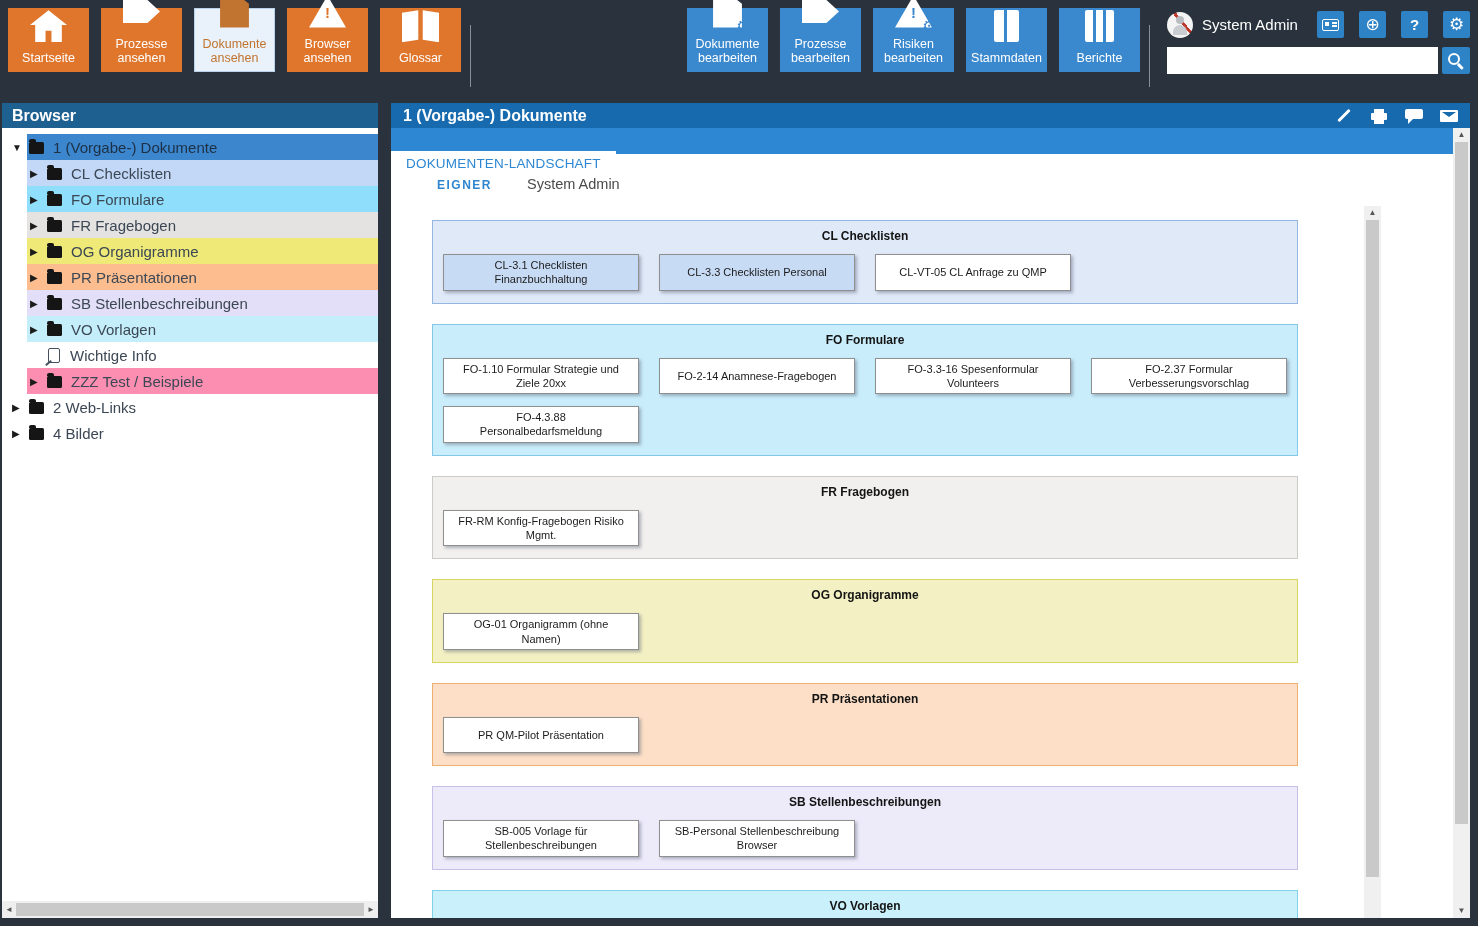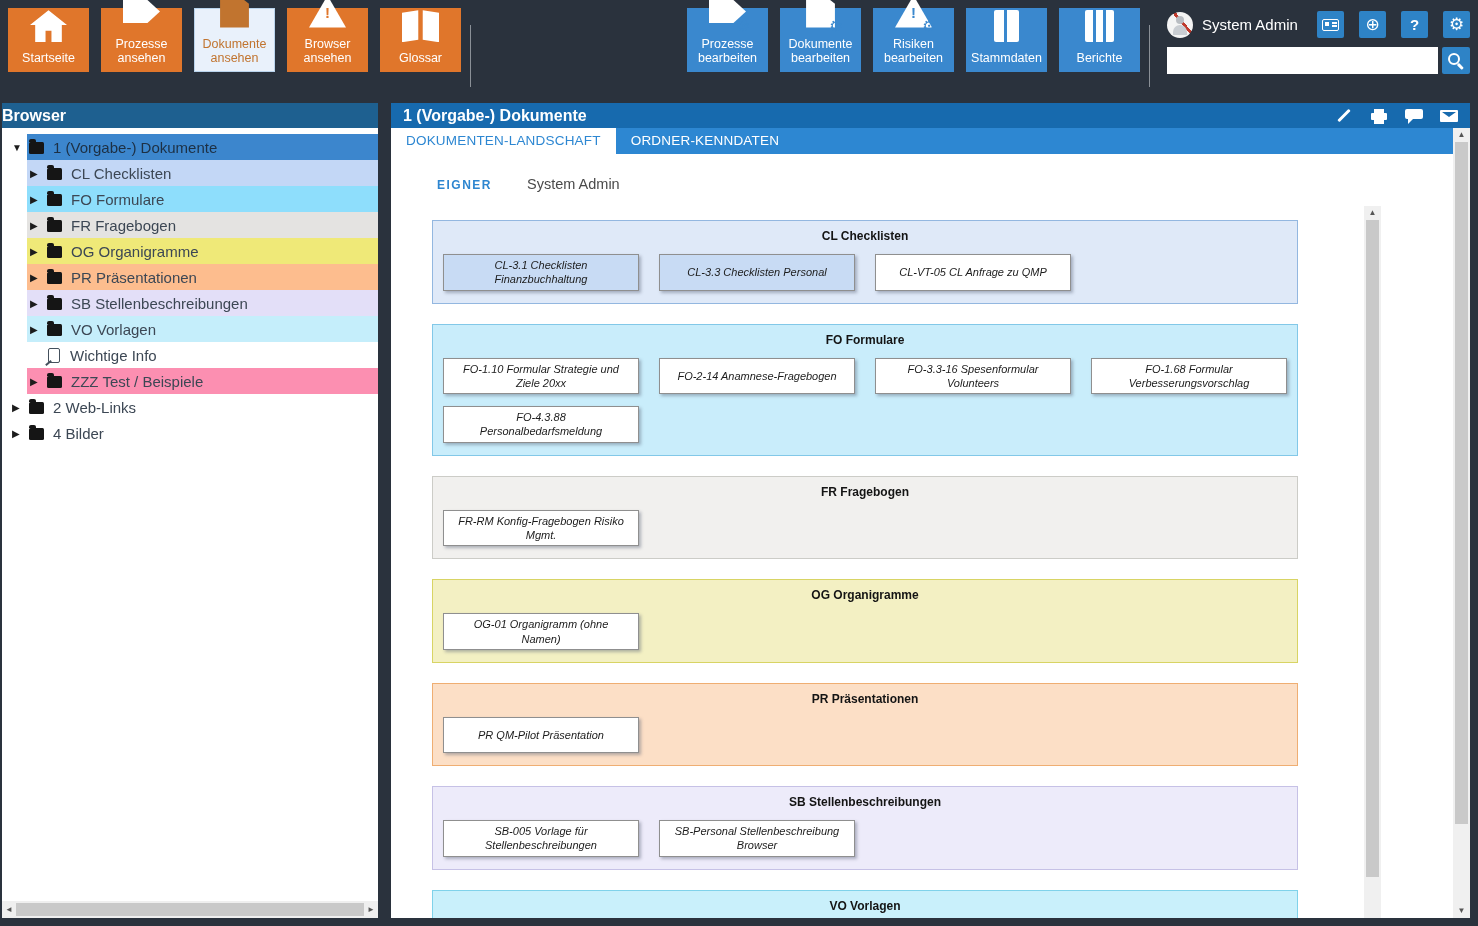--- a/index.html
+++ b/index.html
@@ -56,21 +56,21 @@
   .search-btn{width:28px;height:27px;border:none;border-radius:2px;background:#2e83c6;cursor:pointer;display:flex;align-items:center;justify-content:center;}
   .magnifier{width:12px;height:12px;border:2px solid #fff;border-radius:50%;position:relative;display:block;margin:-3px 0 0 -4px;}
   .magnifier::after{content:"";position:absolute;width:7px;height:2.5px;background:#fff;transform:rotate(45deg);right:-6px;bottom:-4px;border-radius:1px;}
 
   
   .workspace{display:flex;gap:13px;padding:0 8px 8px 2px;height:823px;}
   .panel-header{height:25px;display:flex;align-items:center;color:#fff;font-weight:bold;font-size:16px;flex:none;}
 
   
   .browser-panel{width:376px;background:#fff;display:flex;flex-direction:column;flex:none;}
-  .browser-panel .panel-header{background:#1e6090;}
+  .browser-panel .panel-header{background:#1e6090;padding-left:10px;}
   .tree{flex:1;overflow:hidden;padding-top:6px;}
   .tree-row{display:flex;align-items:center;height:26px;cursor:pointer;
             background:linear-gradient(to right,transparent 25px,var(--row-bg,transparent) 25px);}
   .tree-row[data-level="0"]{--ind:10px;}
   .tree-row[data-level="1"]{--ind:28px;}
   .expander{margin-left:var(--ind);width:17px;font-size:10px;color:#1c1c1c;flex:none;}
   .tree-icon{flex:none;}
   .tree-icon[data-name="folder-icon"]{width:15px;height:12px;background:#151515;border-radius:1.5px;position:relative;margin:1px 9px 0 0;}
   .tree-icon[data-name="folder-icon"]::before{content:"";position:absolute;top:-3px;left:0;width:7px;height:3px;border-radius:2px 2px 0 0;background:#151515;}
   .tree-icon[data-name="doc-edit-icon"]{width:12px;height:15px;border:1.5px solid #44505c;border-radius:2px;background:#fff;position:relative;margin:0 10px 0 1px;}
@@ -90,29 +90,29 @@
   .tb-icon[data-name="printer-icon"]::before{content:"";position:absolute;left:1px;top:5px;right:1px;height:7px;background:#fff;border-radius:1px;}
   .tb-icon[data-name="printer-icon"]::after{content:"";position:absolute;left:4px;top:1px;width:10px;height:4px;background:#fff;box-shadow:0 11px 0 0 #fff;}
   .tb-icon[data-name="comment-icon"]::before{content:"";position:absolute;left:0;right:0;top:1px;bottom:5px;background:#fff;border-radius:2px;}
   .tb-icon[data-name="comment-icon"]::after{content:"";position:absolute;left:3px;bottom:0;width:0;height:0;border-left:5px solid #fff;border-bottom:5px solid transparent;}
   .tb-icon[data-name="mail-icon"]::before{content:"";position:absolute;left:0;right:0;top:2px;bottom:2px;background:#fff;border-radius:1px;}
   .tb-icon[data-name="mail-icon"]::after{content:"";position:absolute;left:2px;top:4px;border-left:7px solid transparent;border-right:7px solid transparent;border-top:5px solid #176aae;}
 
   .main-body{display:flex;flex:1;min-height:0;}
   .content-col{flex:1;display:flex;flex-direction:column;min-width:0;background:#fff;}
   .tab-bar{height:26px;background:#2d87d2;display:flex;flex:none;}
-  .tab{padding:0 15px;line-height:26px;font-size:13.5px;color:#fff;cursor:pointer;letter-spacing:.2px;white-space:nowrap;}
+  .tab{padding:0 15px;line-height:26px;font-size:13.5px;color:#fff;cursor:pointer;letter-spacing:.2px;white-space:nowrap;margin-top:23px;}
   .tab[data-state="active"]{background:#fff;color:#2d87d2;}
   .owner-row{padding:22px 0 14px 46px;display:flex;align-items:baseline;flex:none;}
   .owner-label{color:#2e86d0;font-weight:bold;font-size:12px;letter-spacing:1.5px;width:90px;flex:none;}
   .owner-value{color:#4a4a4a;font-size:14.5px;}
   .landscape{position:relative;flex:1;min-height:0;overflow:hidden;padding:14px 0 0 41px;}
   .section{width:866px;border:1px solid var(--sec-border,#bbb);background:var(--sec-bg,#eee);margin-bottom:20px;padding:8px 10px 12px 10px;}
   .section-title{text-align:center;font-size:12px;font-weight:600;color:#141414;margin-bottom:10px;line-height:15px;}
-  .cards{display:grid;grid-template-columns:repeat(4,196px);column-gap:20px;row-gap:12px;font-style:italic;}
+  .cards{display:grid;grid-template-columns:repeat(4,196px);column-gap:20px;row-gap:12px;}
   .card{min-height:36px;background:var(--card-bg,#fff);border:1px solid #8f8f8f;box-shadow:2px 2px 3px rgba(90,100,120,.45);
         display:flex;align-items:center;justify-content:center;text-align:center;font-size:11px;color:#1c1c1c;
         padding:3px 10px;line-height:1.3;cursor:pointer;}
   .v-scrollbar{width:17px;background:#f0f0f0;display:flex;flex-direction:column;align-items:center;padding:3px 0;flex:none;}
   .v-scrollbar .sb-thumb{width:13px;background:#c9c9c9;margin-top:3px;cursor:pointer;}
   .v-scrollbar.inner{position:absolute;top:0;right:72px;bottom:0;}
   .inner .sb-thumb{height:93%;}
   .outer .sb-thumb{height:87%;}
   .outer .sb-arrow.bottom{margin-top:auto;}
 </style>
@@ -147,31 +147,31 @@
         <button class="nav-btn" data-name="nav-button">
           <span class="nav-icon" data-name="book-icon"></span>
           <span class="nav-label" data-name="nav-button-label">Glossar</span>
         </button>
       </div>
     <div class="v-divider" data-name="toolbar-divider"></div>
     <div class="spacer-1" data-name="toolbar-spacer"></div>
     <div class="btn-group edit-group" data-name="edit-button-group">
 
         <button class="nav-btn" data-name="nav-button">
+          <span class="nav-icon" data-name="document-gear-icon">
+            <span class="gear-badge" data-name="gear-badge-icon"></span>
+          </span>
+          <span class="nav-label" data-name="nav-button-label">Dokumente bearbeiten</span>
+        </button>
+
+        <button class="nav-btn" data-name="nav-button">
           <span class="nav-icon" data-name="process-gear-icon">
             <span class="gear-badge" data-name="gear-badge-icon"></span>
           </span>
           <span class="nav-label" data-name="nav-button-label">Prozesse bearbeiten</span>
-        </button>
-
-        <button class="nav-btn" data-name="nav-button">
-          <span class="nav-icon" data-name="document-gear-icon">
-            <span class="gear-badge" data-name="gear-badge-icon"></span>
-          </span>
-          <span class="nav-label" data-name="nav-button-label">Dokumente bearbeiten</span>
         </button>
 
         <button class="nav-btn" data-name="nav-button">
           <span class="nav-icon" data-name="risk-gear-icon">
             <span class="gear-badge" data-name="gear-badge-icon"></span>
           </span>
           <span class="nav-label" data-name="nav-button-label">Risiken bearbeiten</span>
         </button>
 
         <button class="nav-btn" data-name="nav-button">
@@ -366,21 +366,21 @@
 
                       <div class="card" data-name="document-card" style="--card-bg: #ffffff;">
                         <span data-name="document-card-label">FO-2-14 Anamnese-Fragebogen</span>
                       </div>
 
                       <div class="card" data-name="document-card" style="--card-bg: #ffffff;">
                         <span data-name="document-card-label">FO-3.3-16 Spesenformular Volunteers</span>
                       </div>
 
                       <div class="card" data-name="document-card" style="--card-bg: #ffffff;">
-                        <span data-name="document-card-label">FO-1.68 Formular Verbesserungsvorschlag</span>
+                        <span data-name="document-card-label">FO-2.37 Formular Verbesserungsvorschlag</span>
                       </div>
 
                       <div class="card" data-name="document-card" style="--card-bg: #ffffff;">
                         <span data-name="document-card-label">FO-4.3.88 Personalbedarfsmeldung</span>
                       </div>
                     </div>
                 </div>
 
                 <div class="section" data-name="document-section" style="--sec-bg: #f1f0ee; --sec-border: #ccccc7;">
                   <div class="section-title" data-name="section-title">FR Fragebogen</div>

